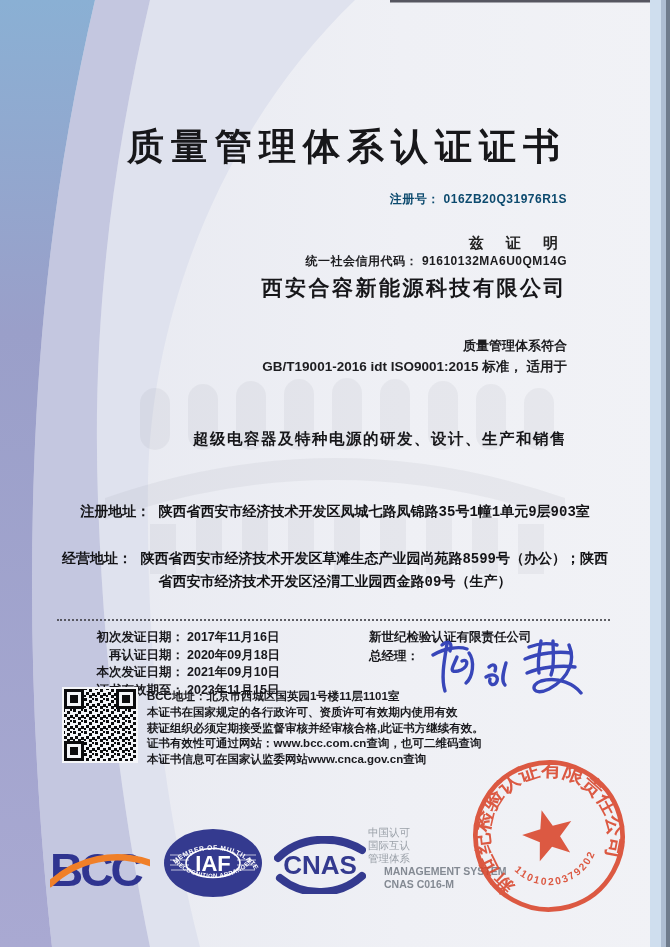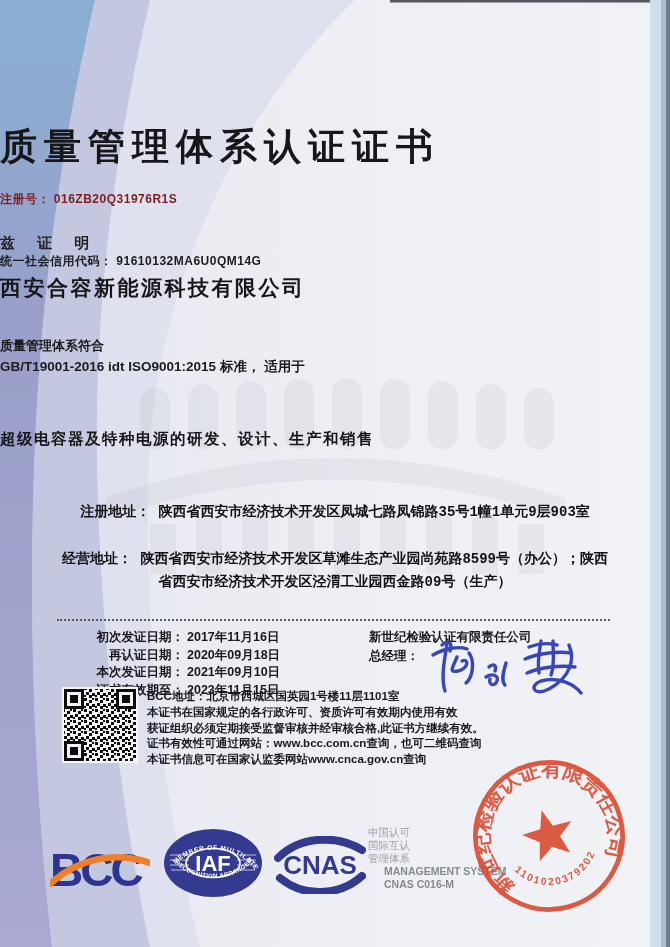--- a/index.html
+++ b/index.html
@@ -1,23 +1,23 @@
 <!DOCTYPE html>
 <html><head>
 <meta charset="utf-8">
 <style>
   html,body{margin:0;padding:0;}
   body{width:670px;height:947px;overflow:hidden;background:#e9ebf2;font-family:"Liberation Sans",sans-serif;}
   .page{position:relative;width:670px;height:947px;background:#edeff4;overflow:hidden;}
   .abs{position:absolute;}
   .bgart{left:0;top:0;z-index:0;}
   .content{z-index:2;}
-  .ctr{text-align:left;left:0;width:567px;}
+  .ctr{text-align:right;left:0;width:567px;}
   .title{top:122px;font-family:"DejaVu Serif",serif;font-weight:bold;font-size:37px;letter-spacing:7px;color:#17171a;}
-  .regline{top:191px;font-size:12px;font-weight:bold;color:#7f1d1d;letter-spacing:.5px;}
+  .regline{top:191px;font-size:12px;font-weight:bold;color:#0c4a6e;letter-spacing:.5px;}
   .creditline{top:208px;font-size:12px;font-weight:bold;color:#1c1c1f;letter-spacing:.5px;margin-top:45px;}
   .hereby{top:234px;font-size:15px;font-weight:bold;letter-spacing:9px;color:#222;}
   .company{top:274px;font-size:21px;font-weight:bold;letter-spacing:2.5px;color:#17171a;}
   .conform1{top:337px;font-size:13px;font-weight:bold;color:#1c1c1f;}
   .conform2{top:358px;font-size:13.5px;font-weight:bold;color:#1c1c1f;}
   .scope{top:429px;font-size:15.5px;font-weight:bold;letter-spacing:1.5px;color:#17171a;}
   .addr{left:58px;width:554px;text-align:center;font-size:14px;font-weight:bold;line-height:23px;color:#131316;font-family:Liberation Mono, monospace;}
   .addr1{top:501px;}
   .addr2{top:548px;}
   .dots{top:619px;left:57px;width:553px;border-top:2px dotted #3c3c42;opacity:.8;}

